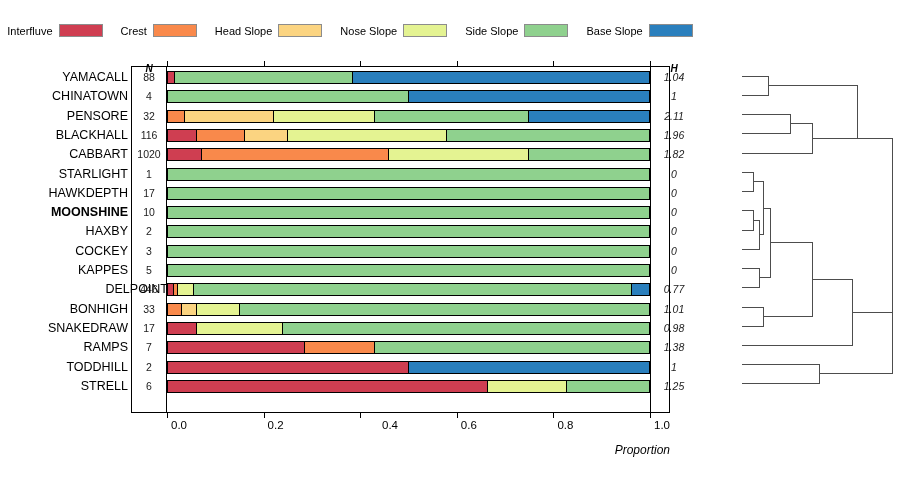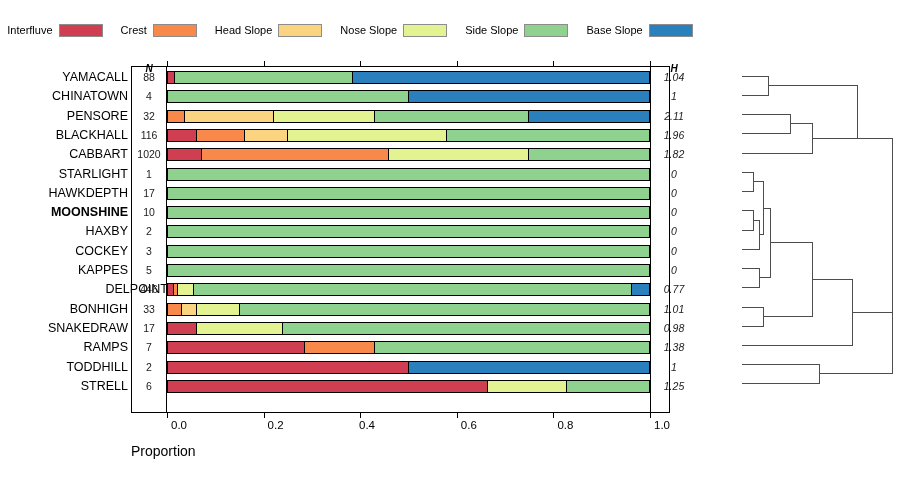--- a/index.html
+++ b/index.html
@@ -29,21 +29,21 @@
   .legend {
     position: absolute;
     left: 0; top: 24px; width: 700px;
     display: flex;
     justify-content: center;
     align-items: center;
     gap: 0px;
   }
   .legend-item {
     display: flex;
-    align-items: flex-start;
+    align-items: center;
     gap: 6px;
     margin-right: 18px;
   }
   .legend-item:last-child { margin-right: 0; }
   .legend-label {
     font-size: 11px;
     white-space: nowrap;
   }
   .legend-swatch {
     width: 44px; height: 13px;
@@ -154,22 +154,23 @@
     top: 419px;
     width: 40px;
     margin-left: -20px;
     text-align: right;
     font-size: 11.5px;
   }
   .axis-title {
     position: absolute;
     left: 131px; top: 443px;
     width: 539px;
-    text-align: left;
-    font-size: 14px;
+    text-align: right;
+    font-size: 12px;
+    font-style: italic;
   }
 
   
   .dendro {
     position: absolute;
     left: 700px; top: 60px;
     width: 200px; height: 360px;
   }
   .dendro svg { display: block; }
 </style>
@@ -381,21 +382,21 @@
     </div>
 
   <div id="axis">
       <div class="axis-tick" style="left: 167px;"></div>
       <div class="axis-tick-label" style="left: 167px;">0.0</div>
       <div class="axis-tick" style="left: 167px; top: 61px;"></div>
       <div class="axis-tick" style="left: 263.6px;"></div>
       <div class="axis-tick-label" style="left: 263.6px;">0.2</div>
       <div class="axis-tick" style="left: 263.6px; top: 61px;"></div>
       <div class="axis-tick" style="left: 360.2px;"></div>
-      <div class="axis-tick-label" style="left: 355px;">0.4</div>
+      <div class="axis-tick-label" style="left: 378px;">0.4</div>
       <div class="axis-tick" style="left: 360.2px; top: 61px;"></div>
       <div class="axis-tick" style="left: 456.8px;"></div>
       <div class="axis-tick-label" style="left: 456.8px;">0.6</div>
       <div class="axis-tick" style="left: 456.8px; top: 61px;"></div>
       <div class="axis-tick" style="left: 553.4px;"></div>
       <div class="axis-tick-label" style="left: 553.4px;">0.8</div>
       <div class="axis-tick" style="left: 553.4px; top: 61px;"></div>
       <div class="axis-tick" style="left: 650px;"></div>
       <div class="axis-tick-label" style="left: 650px;">1.0</div>
       <div class="axis-tick" style="left: 650px; top: 61px;"></div>

